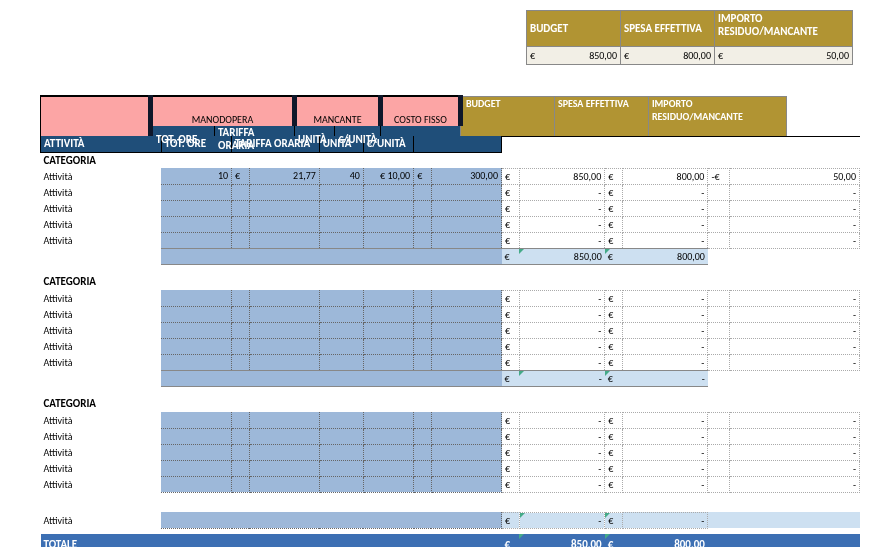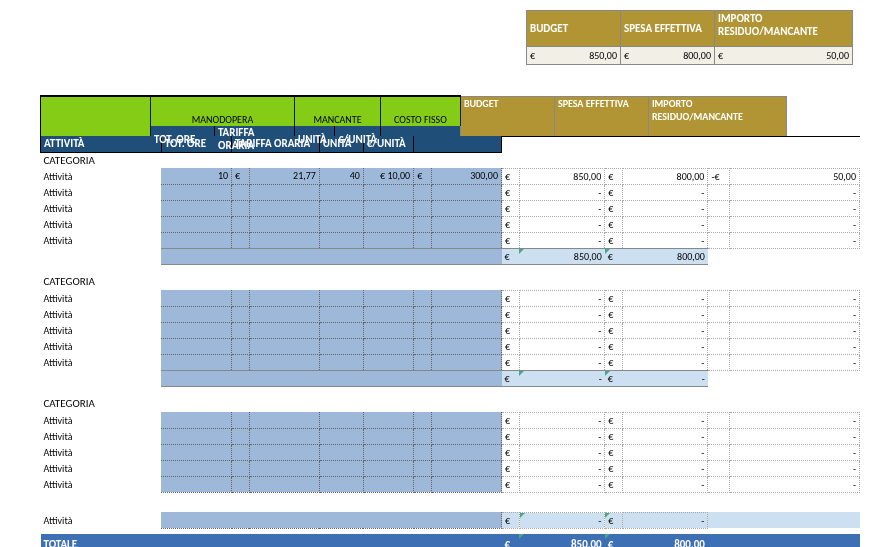--- a/index.html
+++ b/index.html
@@ -10,28 +10,28 @@
   .summary-table { margin-left: 486px; border-collapse: collapse; margin-bottom: 30px; }
   .summary-table th, .summary-table td { border: 1px solid #888; padding: 1px 3px; height: 18px; text-align: left; }
   .sum-hdr { background: #B19433; color: #fff; font-weight: bold; font-size: 11px; }
   .sum-hdr.tall { height: 36px; vertical-align: top; }
   .sum-row td { background: #F2EFE6; font-size: 10px; }
   .col-a { width: 94px; } .col-b { width: 94px; } .col-c { width: 138px; }
   
   .main-table { border-collapse: collapse; width: 820px; }
   .main-table td, .main-table th { padding: 0 3px; height: 16px; font-size: 10px; }
   
-  .hdr-top td { border-top: 2px solid #000; border-left: 1px solid #000; border-right: 1px solid #0f172a; background: #84cc16; text-align: center; font-size: 10px; }
+  .hdr-top td { border-top: 2px solid #000; border-left: 1px solid #000; border-right: 5px solid #0f172a; background: #fca5a5; text-align: center; font-size: 10px; }
   .hdr-top td.gold { background: #B19433; color: #fff; font-weight: bold; text-align: left; vertical-align: top; border: 1px solid #888; }
   .hdr-top td.gold.last { width: 138px; }
   
   .navy-row td { background: #1F4E79; color: #fff; font-weight: bold; font-size: 11px; border-left: 1px solid #000; border-right: 1px solid #000; border-bottom: 1px solid #000; }
   .navy-row td.empty { background: #fff; border: none; border-top: 1px solid #000; }
   
-  .cat-row td { font-weight: normal; font-size: 11px; background: #fff; }
+  .cat-row td { font-weight: bold; font-size: 11px; background: #fff; }
   
   .act-row td { background: #fff; }
   .act-row td.shaded { background: #9DB8D9; border-right: 1px dotted #666; border-bottom: 1px dotted #666; text-align: right; }
   .act-row td.num { text-align: right; border: 1px dotted #aaa; }
   .act-row td.cur-cell { text-align: left; }
   
   .subtotal-row td { background: #CDE0F1; border-top: 1px solid #888; border-bottom: 1px solid #888; }
   .subtotal-row td.num { text-align: right; }
   .subtotal-row td.sh { background: #9DB8D9; }
   .subtotal-row td.white { background: #fff; border: none; }

